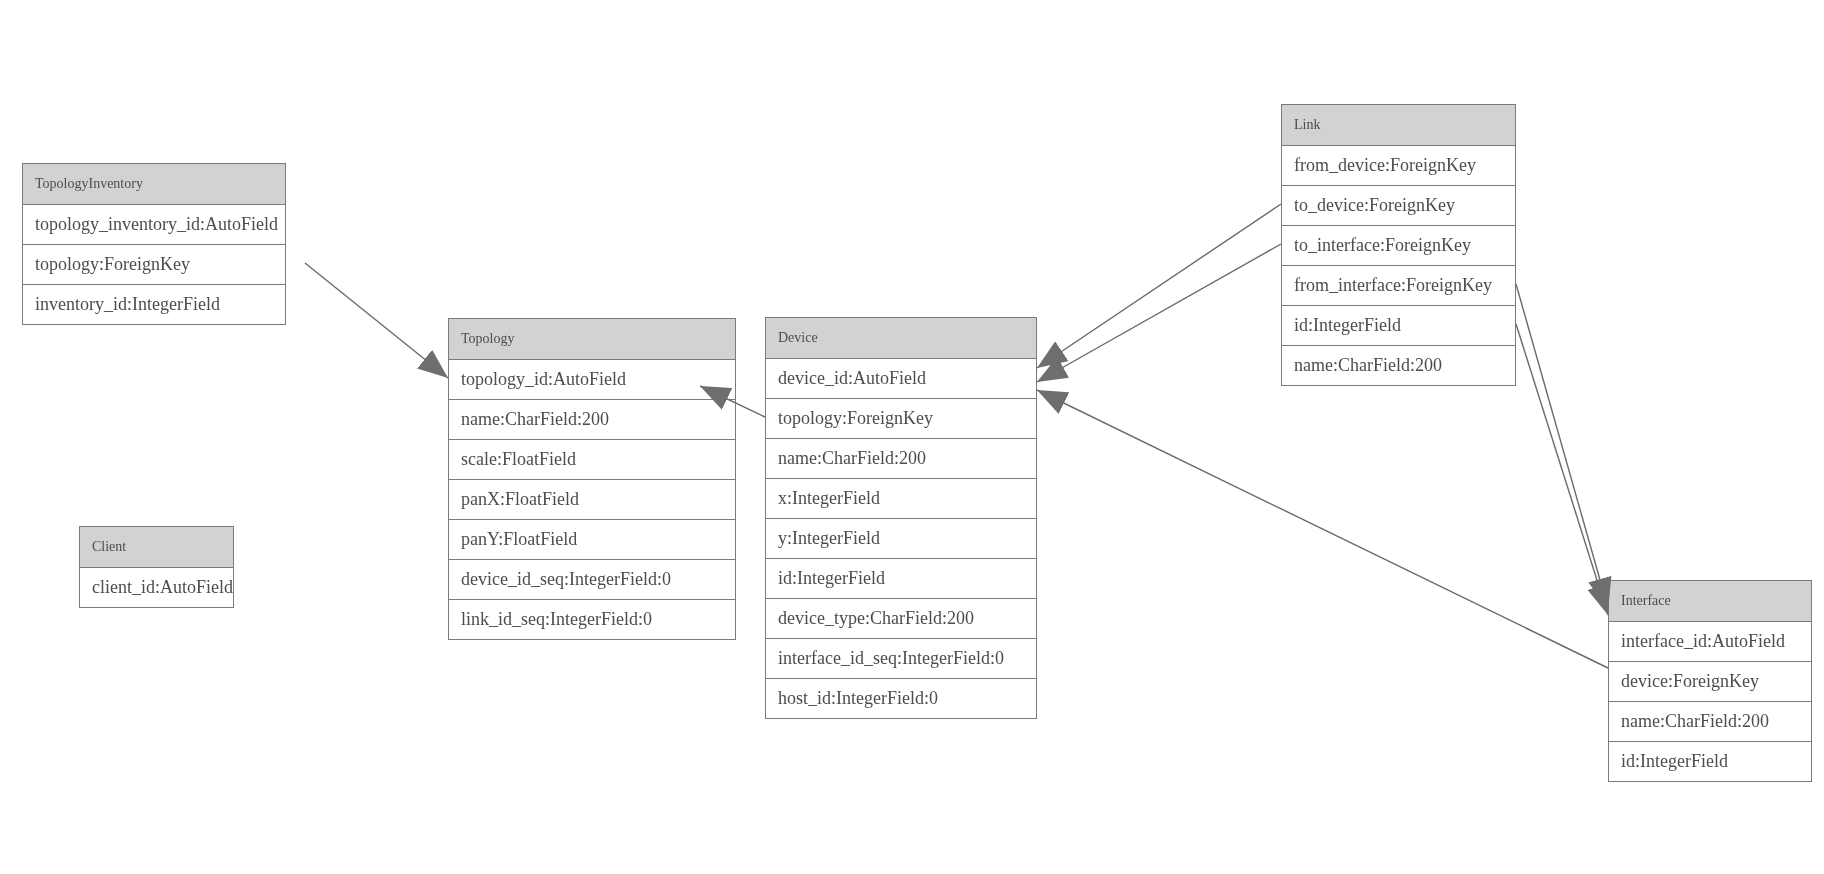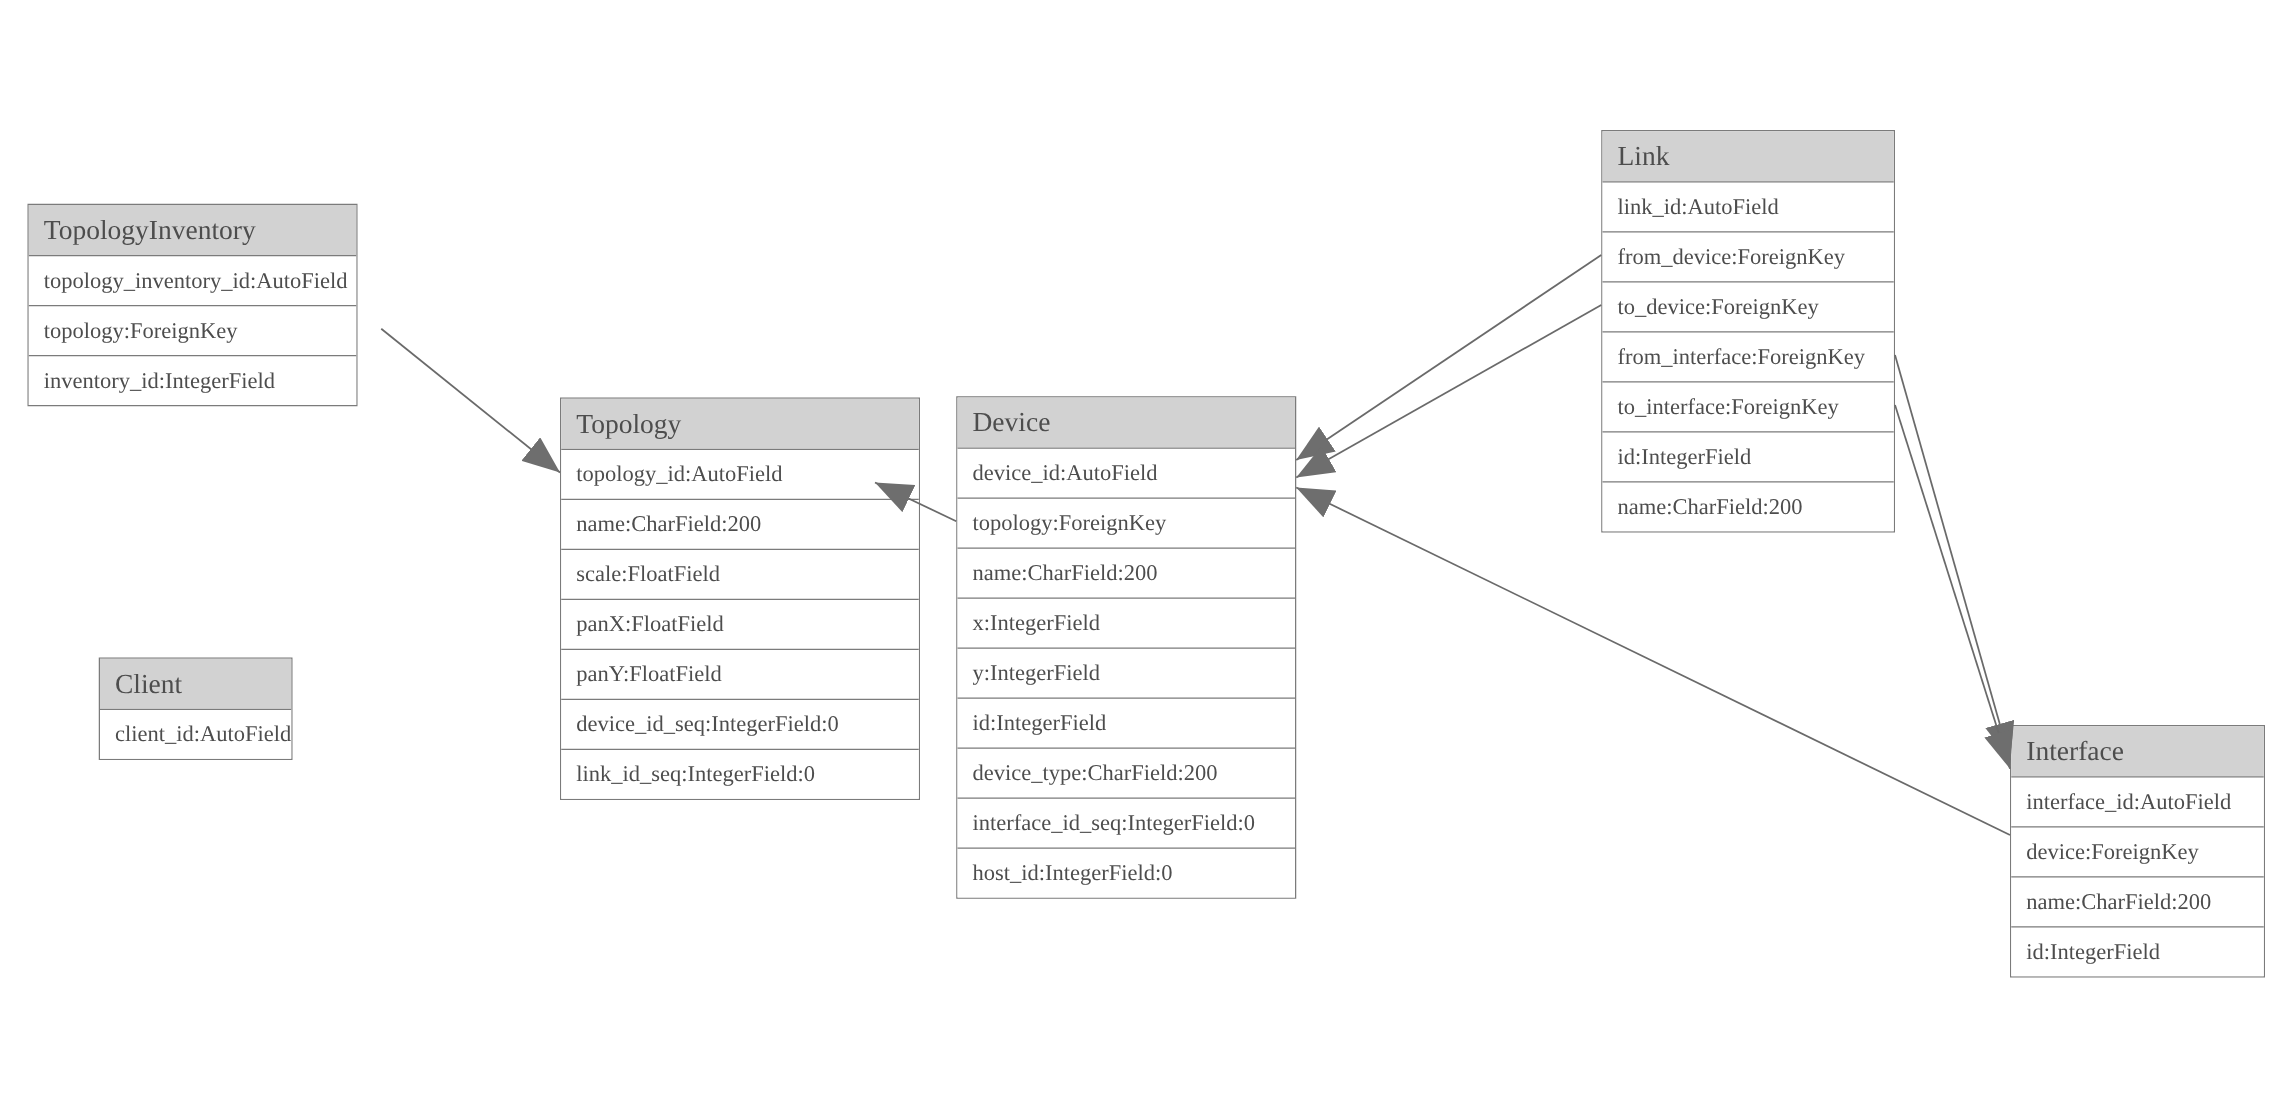--- a/index.html
+++ b/index.html
@@ -15,21 +15,21 @@
     position:absolute;
     border:1.5px solid var(--border,#7b7b7b);
     background:#ffffff;
     box-sizing:border-box;
     z-index:2;
   }
   .entity-header{
     height:40px;
     background:var(--header-fill,#d2d2d2);
     color:var(--text,#4d4d4d);
-    font-size:22px;
+    font-size:14px;
     display:flex;align-items:center;
     padding:0 18px 0 12px;
     box-sizing:border-box;
     white-space:nowrap;
   }
   .entity-row{
     height:40px;
     border-top:1.5px solid var(--border,#7b7b7b);
     color:var(--text,#4d4d4d);
     font-size:18px;
@@ -95,25 +95,24 @@
       <div class="entity-row">name:CharField:200</div>
       <div class="entity-row">x:IntegerField</div>
       <div class="entity-row">y:IntegerField</div>
       <div class="entity-row">id:IntegerField</div>
       <div class="entity-row">device_type:CharField:200</div>
       <div class="entity-row">interface_id_seq:IntegerField:0</div>
       <div class="entity-row">host_id:IntegerField:0</div>
     </div>
     <div class="entity" style="left: 1281px; top: 104px; width: 235px;">
       <div class="entity-header">Link</div>
-      <div class="entity-row">link_id:AutoField</div>
       <div class="entity-row">from_device:ForeignKey</div>
       <div class="entity-row">to_device:ForeignKey</div>
+      <div class="entity-row">to_interface:ForeignKey</div>
       <div class="entity-row">from_interface:ForeignKey</div>
-      <div class="entity-row">to_interface:ForeignKey</div>
       <div class="entity-row">id:IntegerField</div>
       <div class="entity-row">name:CharField:200</div>
     </div>
     <div class="entity" style="left: 1608px; top: 568px; width: 204px; margin-top: 12px;">
       <div class="entity-header">Interface</div>
       <div class="entity-row">interface_id:AutoField</div>
       <div class="entity-row">device:ForeignKey</div>
       <div class="entity-row">name:CharField:200</div>
       <div class="entity-row">id:IntegerField</div>
     </div>

